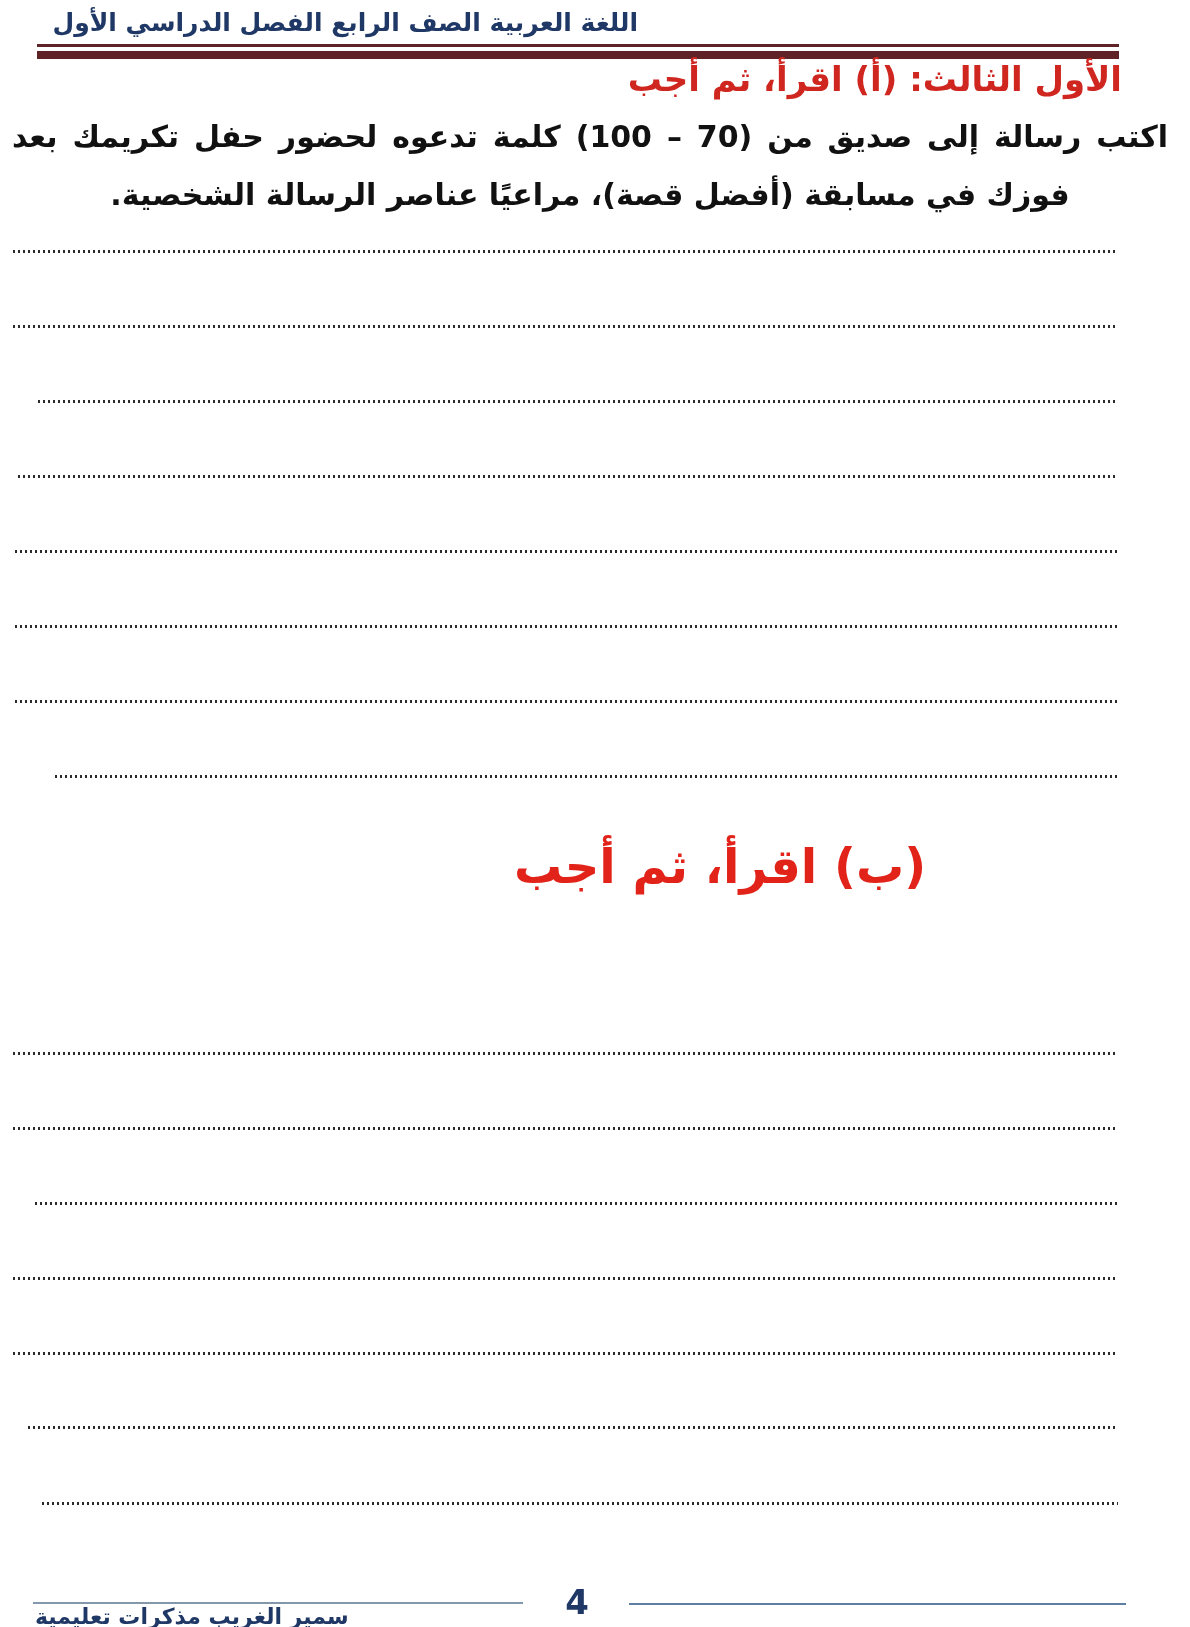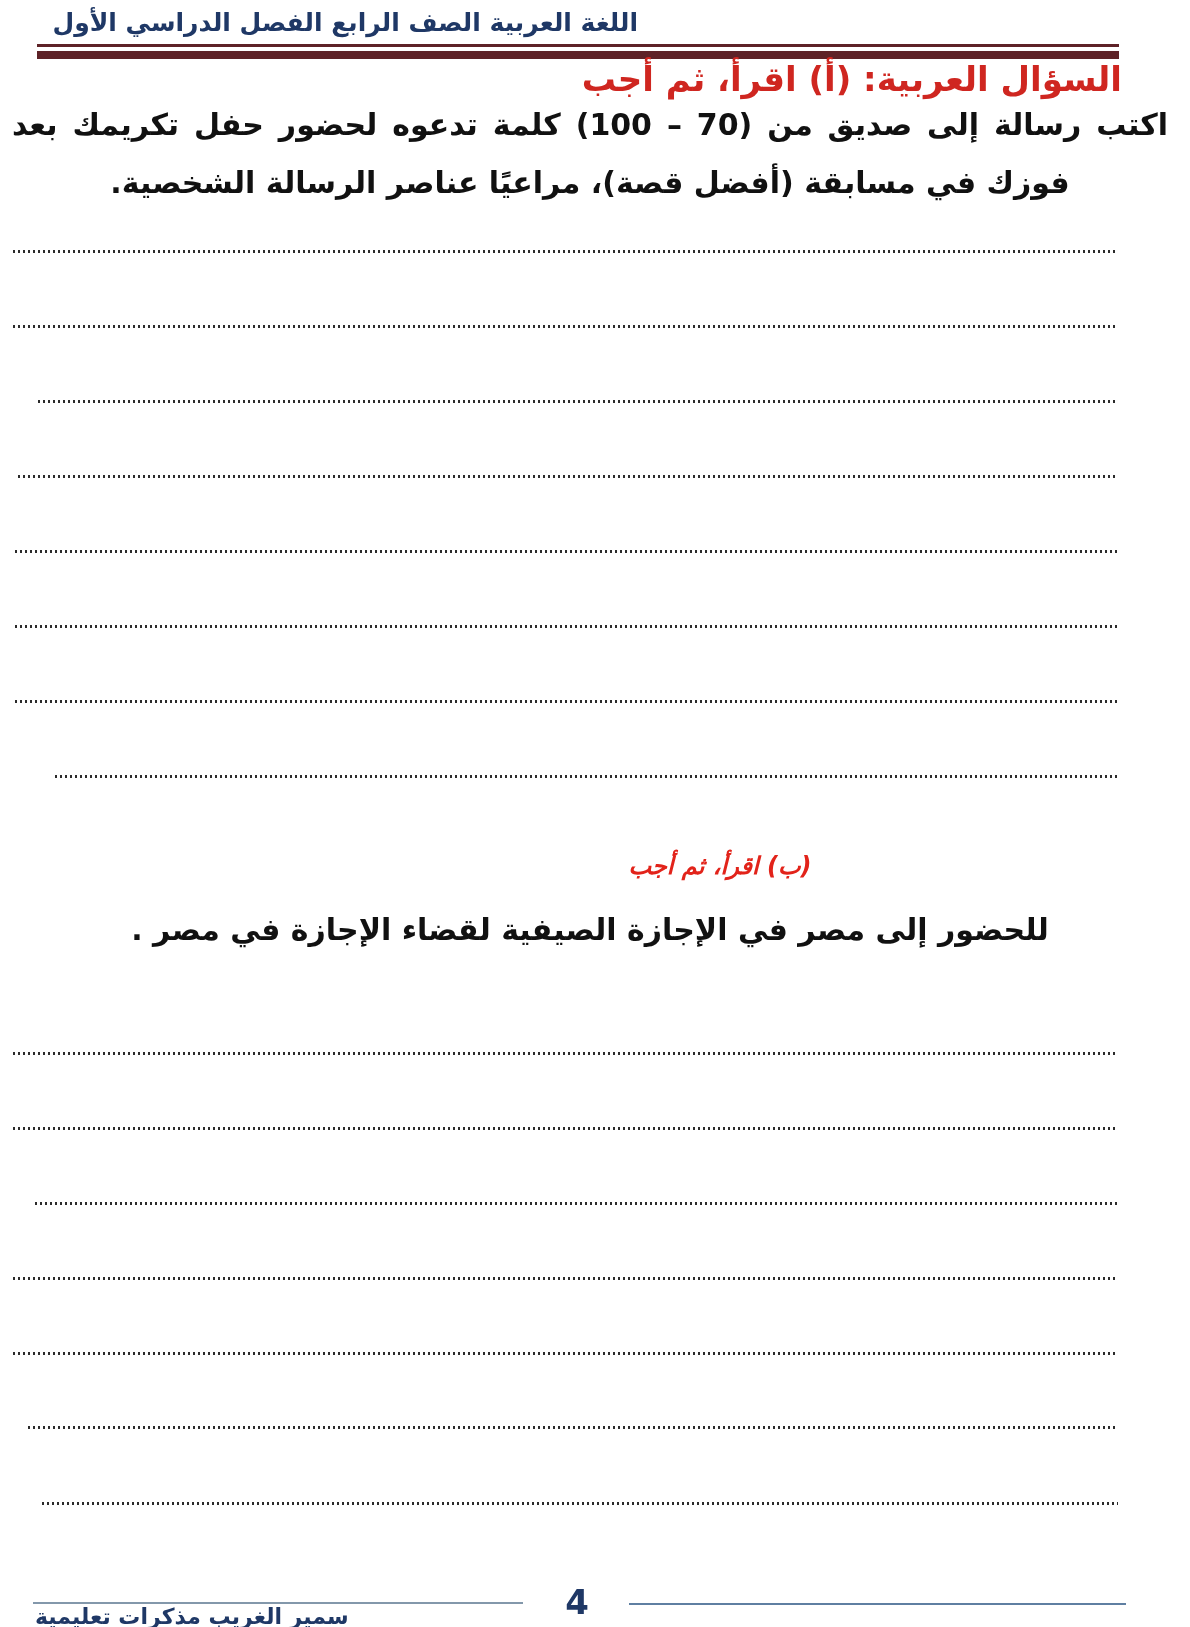--- a/index.html
+++ b/index.html
@@ -26,28 +26,28 @@
   .double-rule .thick{height:8px;background:var(--maroon);}
   
   .heading-a{
     right:68px;top:56px;left:400px;
     direction:rtl;text-align:right;
     color:var(--red-a);font-weight:bold;font-size:34px;line-height:46px;
   }
   .heading-b{
     left:450px;top:841px;width:540px;
     direction:rtl;text-align:center;
-    color:var(--red-b);font-weight:bold;font-size:24px;line-height:50px;font-style:italic;
+    color:var(--red-b);font-weight:bold;font-size:48px;line-height:50px;
   }
   
   .para{
     left:12px;right:22px;
     direction:rtl;color:var(--ink);font-weight:bold;font-size:30px;line-height:58px;
   }
-  .para-a{top:96px;}
+  .para-a{top:108px;}
   .para-b{top:901px;}
   .line-justify{text-align:justify;text-align-last:justify;}
   .line-right{text-align:center;}
   
   .lines-layer{left:0;top:0;width:1190px;height:1627px;pointer-events:none;}
   .dotted-line{
     position:absolute;height:3px;
     background:repeating-linear-gradient(to right, var(--dots) 0 2px, transparent 2px 5px);
   }
   
@@ -67,42 +67,41 @@
 <body>
 
 <div class="abs header-title">اللغة العربية الصف الرابع الفصل الدراسي الأول</div>
 
 <div class="abs double-rule">
   <div class="thin"></div>
   <div class="gap"></div>
   <div class="thick"></div>
 </div>
 
-<div class="abs heading-a">السؤال العربية:  (أ) اقرأ، ثم أجب</div>
+<div class="abs heading-a">الأول الثالث:  (أ) اقرأ، ثم أجب</div>
 
 <div class="abs para para-a">
   <div class="line-justify">اكتب رسالة إلى صديق من (70 – 100) كلمة تدعوه لحضور حفل تكريمك بعد</div>
   <div class="line-right">فوزك في مسابقة (أفضل قصة)، مراعيًا عناصر الرسالة الشخصية.</div>
 </div>
 
 <div class="abs lines-layer">
     <div class="dotted-line" style="top: 250px; left: 13px; width: 1105px;"></div>
     <div class="dotted-line" style="top: 325px; left: 13px; width: 1105px;"></div>
     <div class="dotted-line" style="top: 400px; left: 38px; width: 1080px;"></div>
     <div class="dotted-line" style="top: 475px; left: 18px; width: 1100px;"></div>
     <div class="dotted-line" style="top: 550px; left: 15px; width: 1103px;"></div>
     <div class="dotted-line" style="top: 625px; left: 15px; width: 1103px;"></div>
     <div class="dotted-line" style="top: 700px; left: 15px; width: 1103px;"></div>
     <div class="dotted-line" style="top: 775px; left: 55px; width: 1063px;"></div>
   </div>
 
 <div class="abs heading-b">(ب) اقرأ، ثم أجب</div>
 
 <div class="abs para para-b">
-  <div class="line-right">للحضور إلى مصر في الإجازة الصيفية لقضاء الإجازة في مصر .</div>
 </div>
 
 <div class="abs lines-layer">
     <div class="dotted-line" style="top: 1052px; left: 13px; width: 1105px;"></div>
     <div class="dotted-line" style="top: 1127px; left: 13px; width: 1105px;"></div>
     <div class="dotted-line" style="top: 1202px; left: 35px; width: 1083px;"></div>
     <div class="dotted-line" style="top: 1277px; left: 13px; width: 1105px;"></div>
     <div class="dotted-line" style="top: 1352px; left: 13px; width: 1105px;"></div>
     <div class="dotted-line" style="top: 1426px; left: 28px; width: 1090px;"></div>
     <div class="dotted-line" style="top: 1502px; left: 42px; width: 1076px;"></div>

